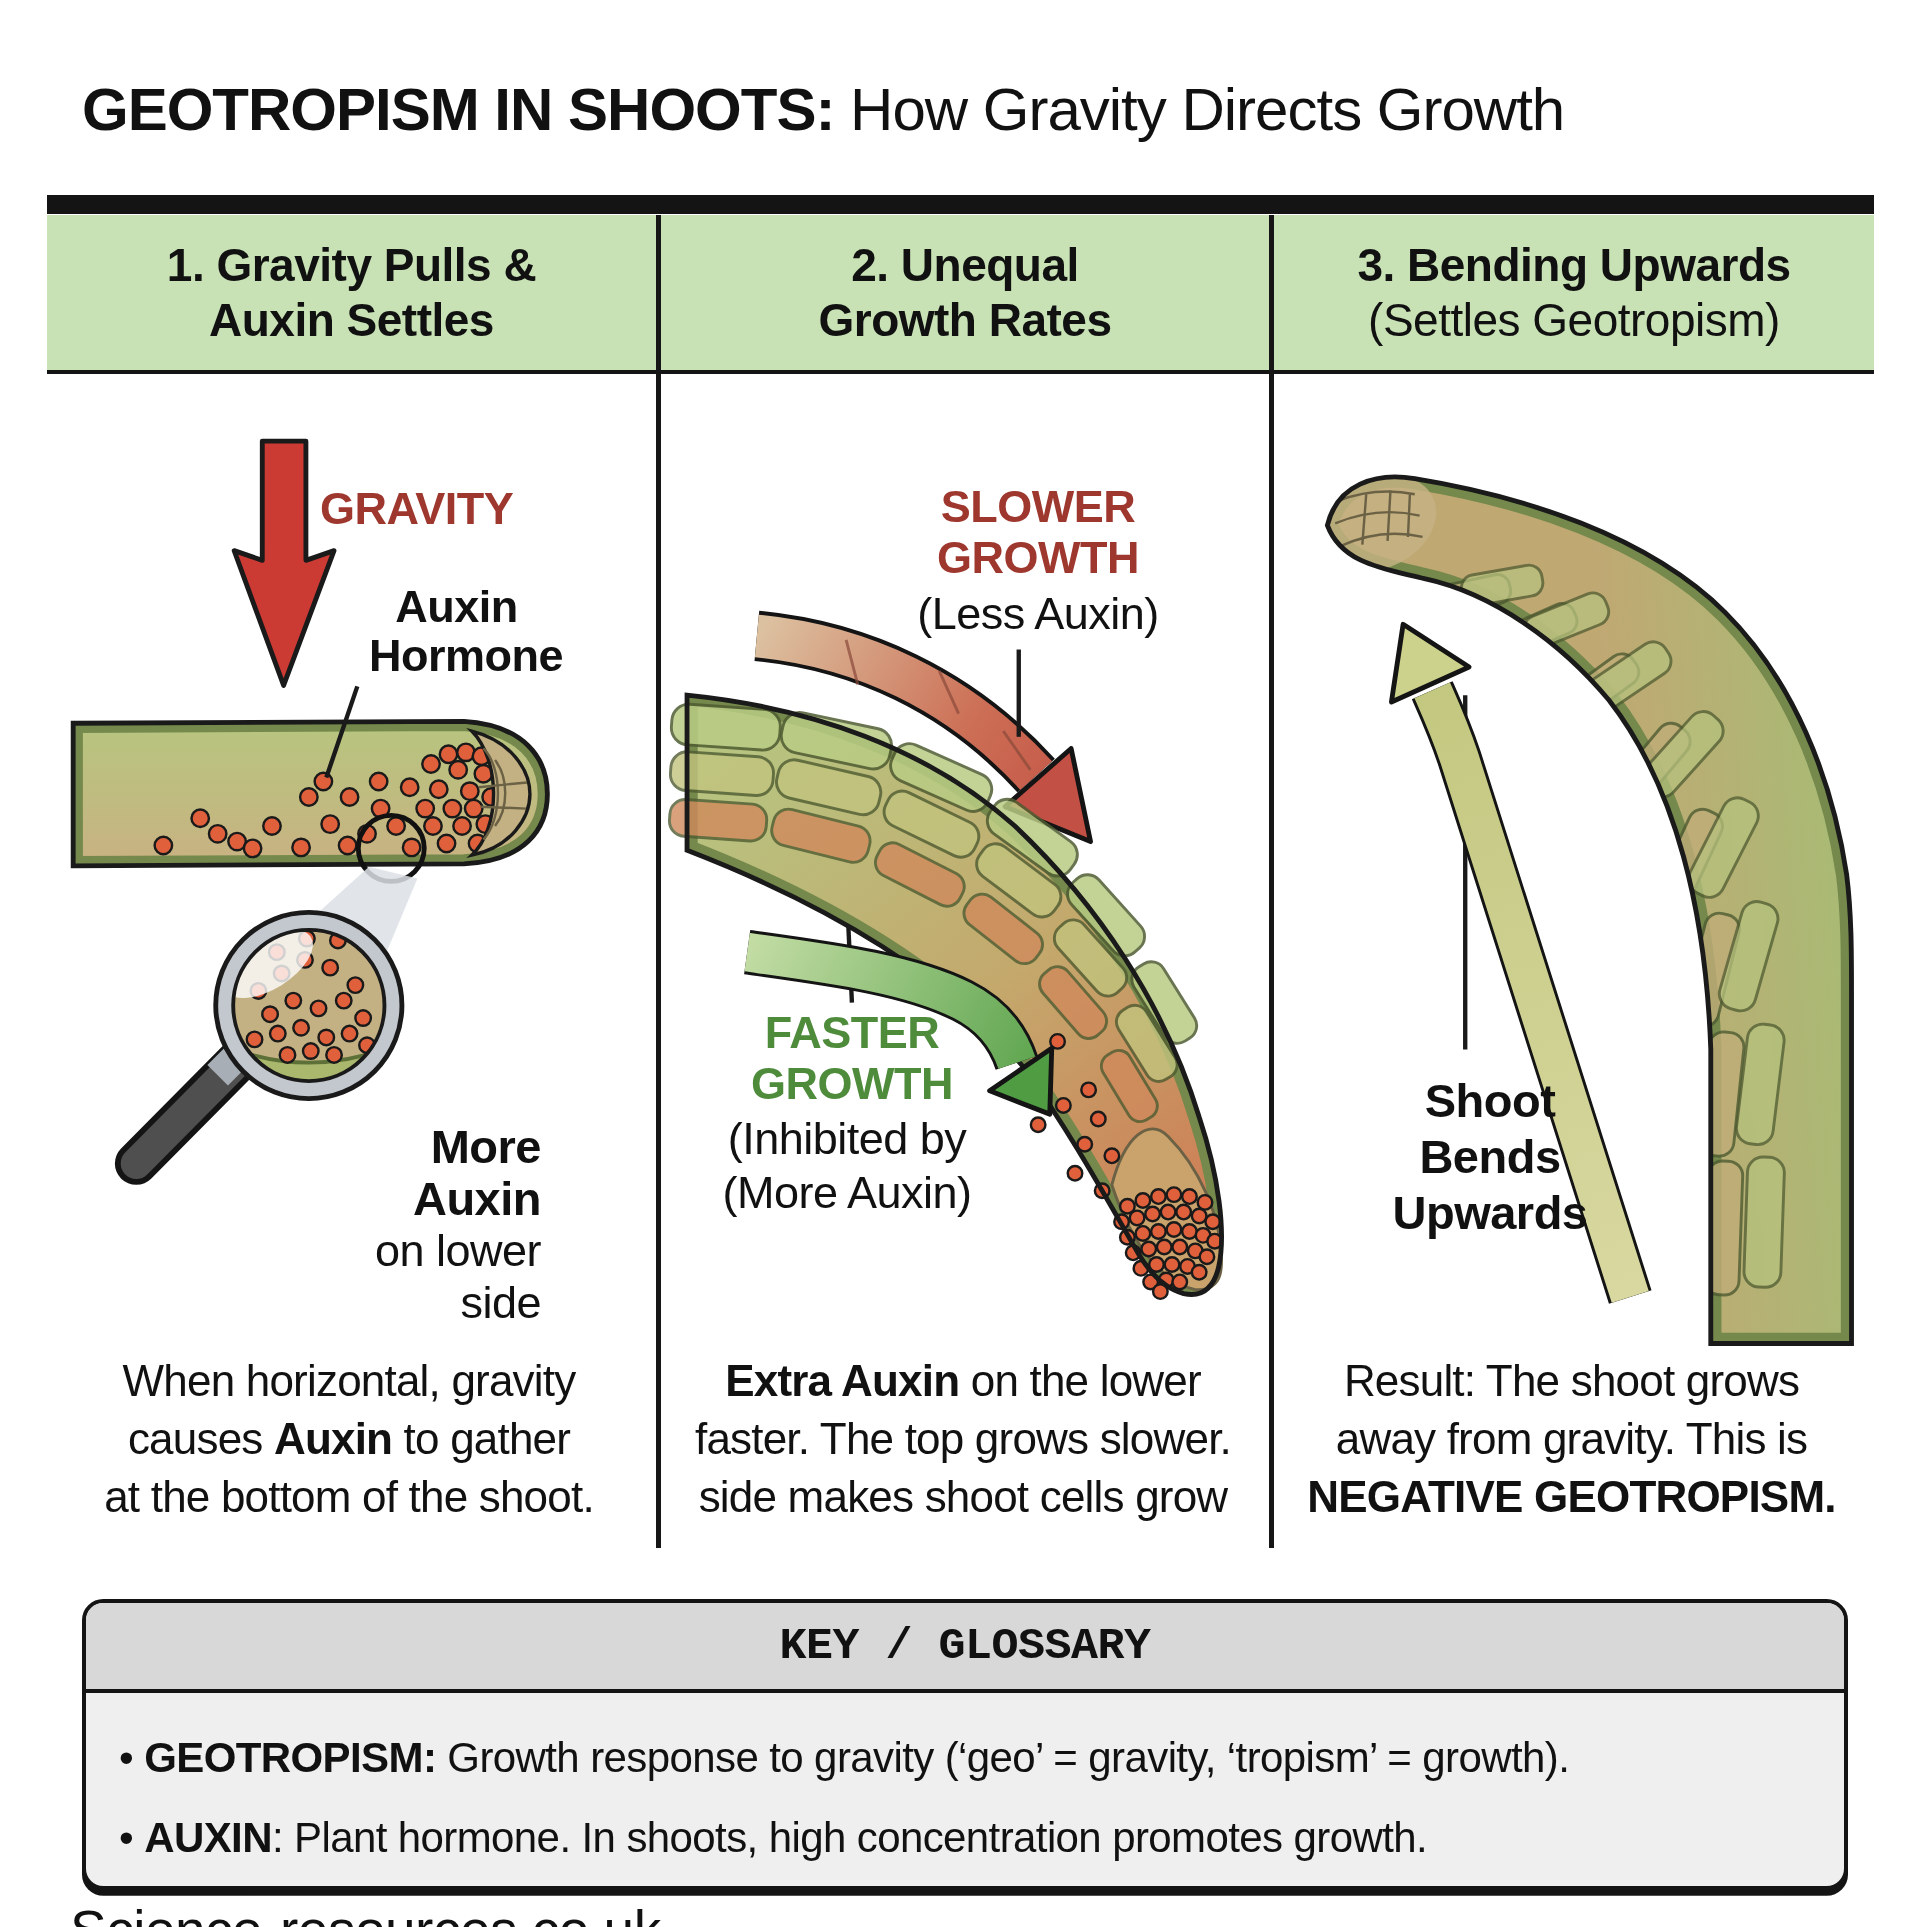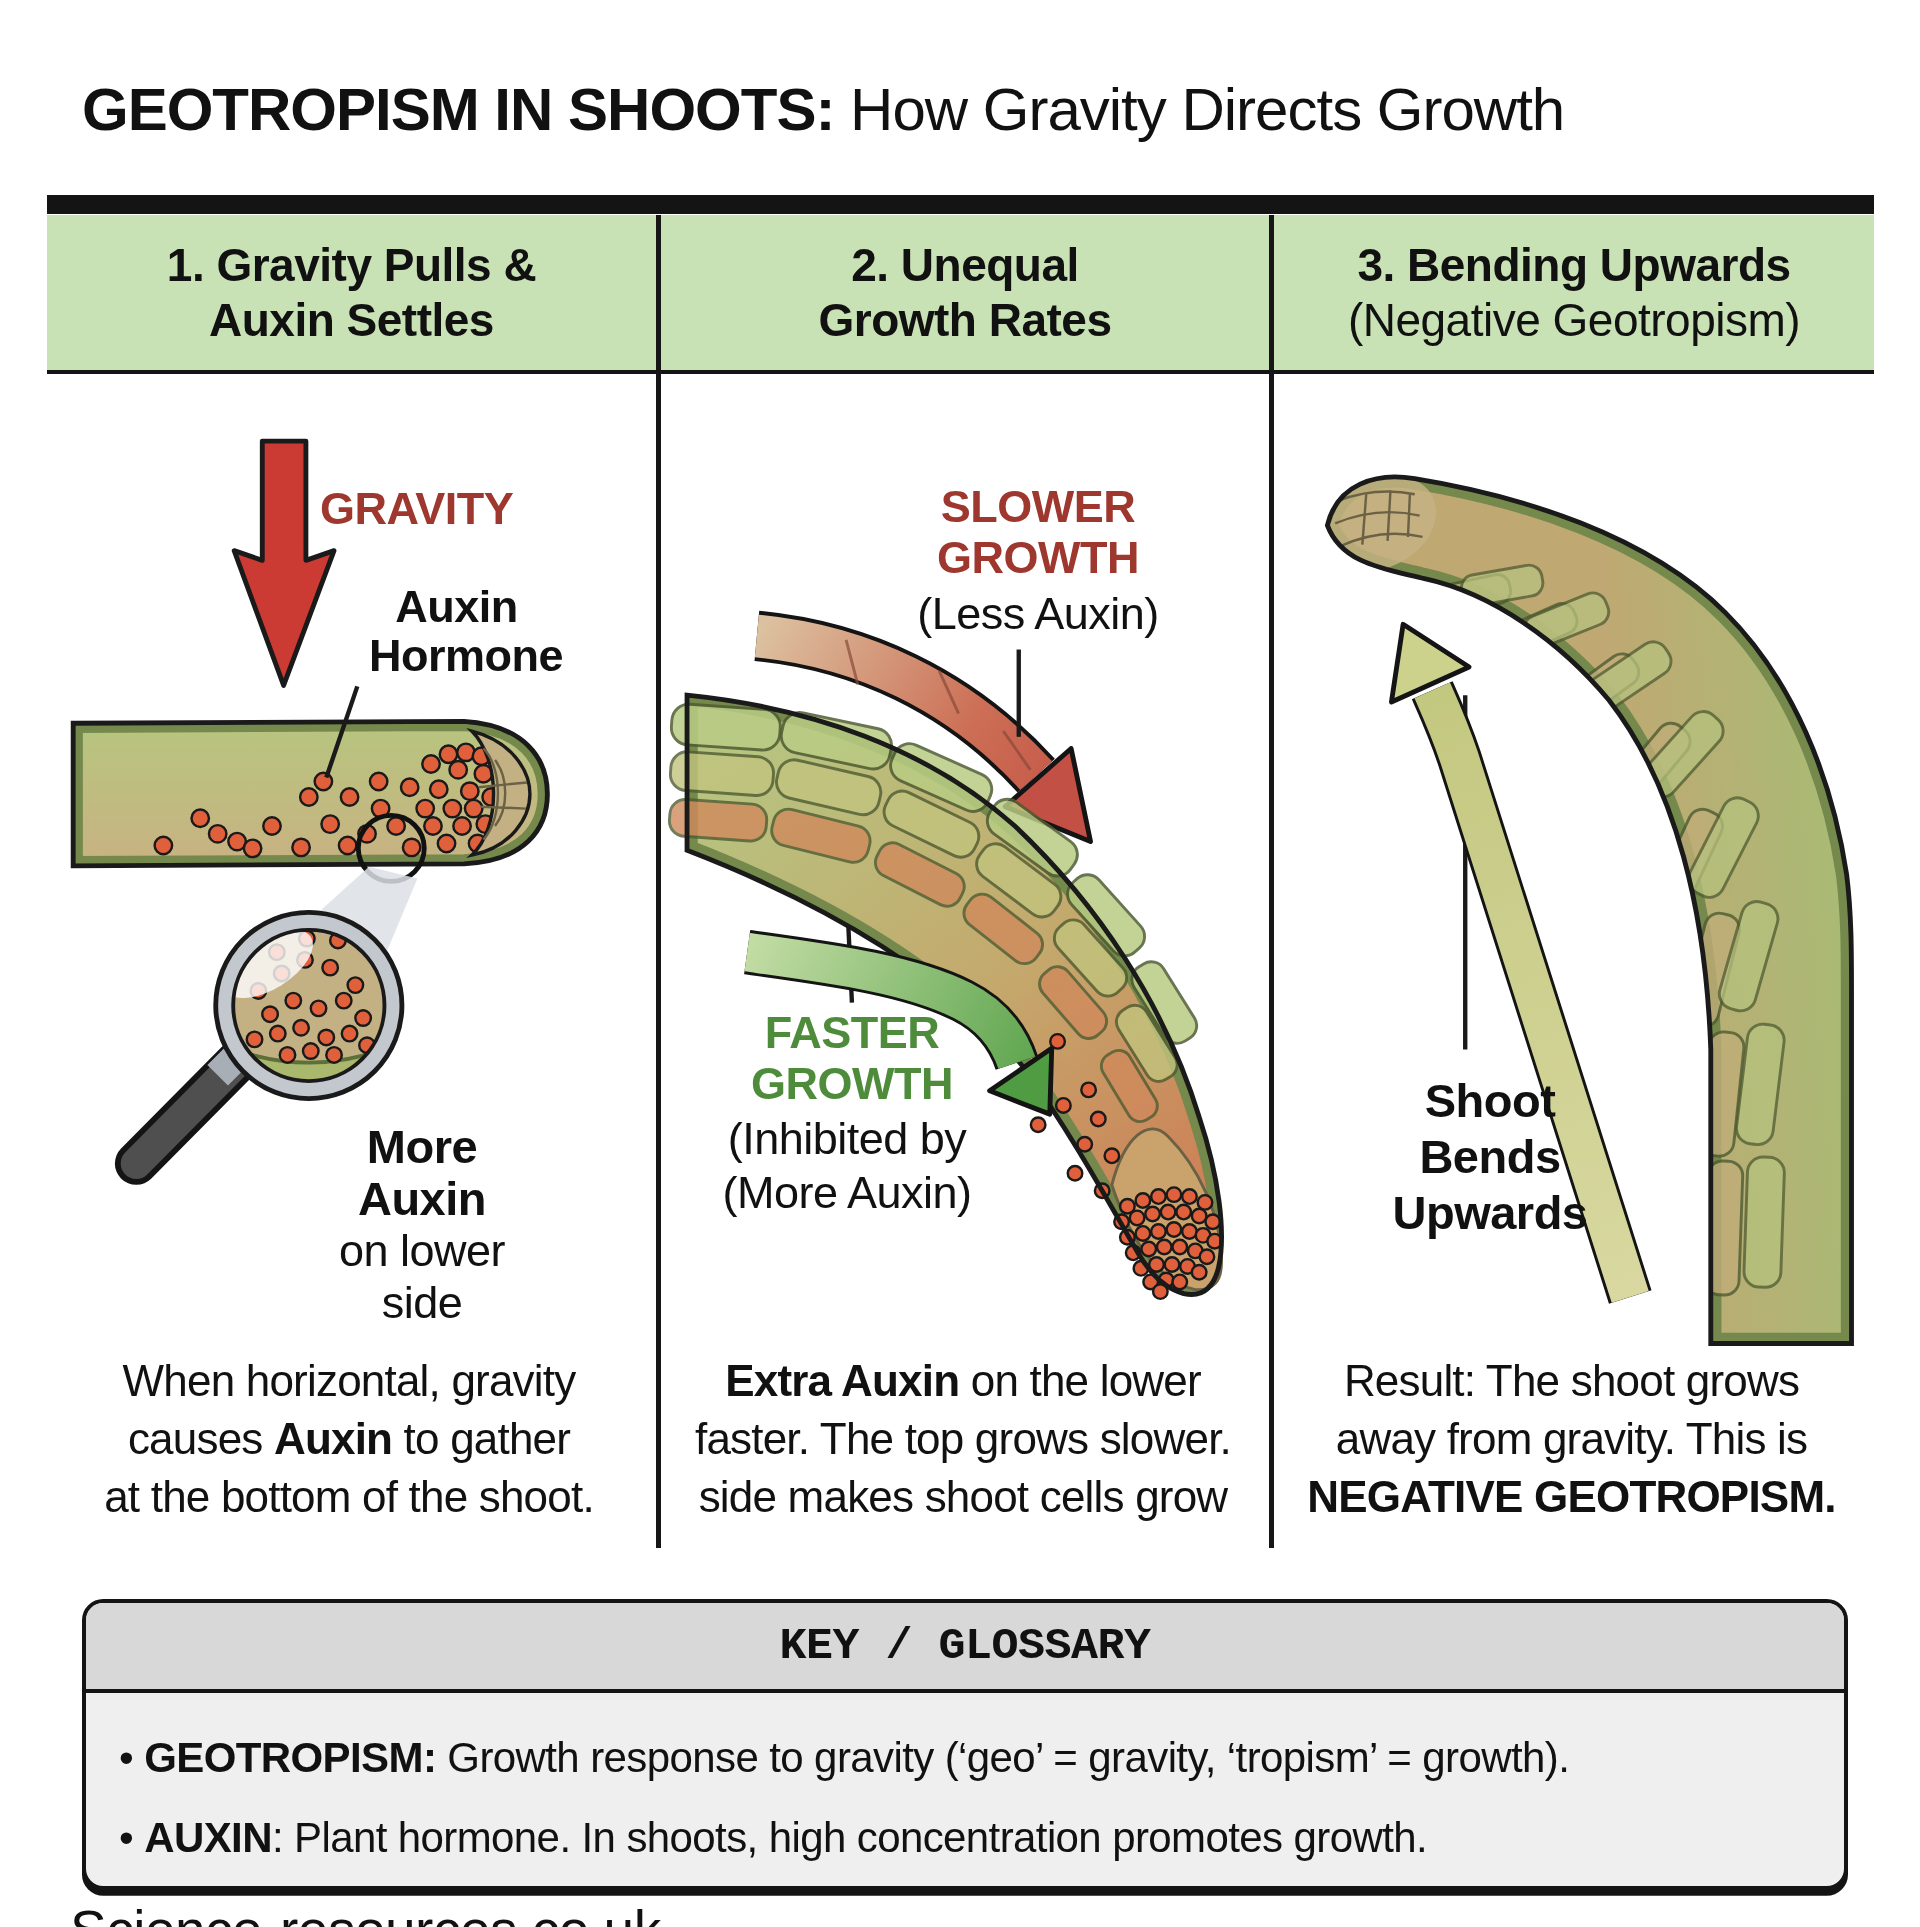--- a/index.html
+++ b/index.html
@@ -45,21 +45,21 @@
   <div class="abs hcell" style="left:47px;width:609px;">
     <span>1. Gravity Pulls &amp;</span>
     <span>Auxin Settles</span>
   </div>
   <div class="abs hcell" style="left:661px;width:608px;">
     <span>2. Unequal</span>
     <span>Growth Rates</span>
   </div>
   <div class="abs hcell" style="left:1274px;width:600px;">
     <span>3. Bending Upwards</span>
-    <span class="reg">(Negative Geotropism)</span>
+    <span class="reg">(Settles Geotropism)</span>
   </div>
   <div class="abs divider" style="left:656px;"></div>
   <div class="abs divider" style="left:1269px;"></div>
 
   <svg class="abs" style="left:47px;top:322px;" width="609" height="980" viewBox="0 0 628 1010">
     <defs>
       <path id="p1s" d="M27,364 L430,362 C492,366 516,400 516,437 C516,474 492,506 430,509 L27,511 Z"></path>
       <clipPath id="p1c">
           <use href="#p1s"></use>
         </clipPath>
@@ -171,21 +171,21 @@
       </g>
       <circle cx="270" cy="655" r="78" fill="none" stroke="#1a1a1a" stroke-width="4"></circle>
     </g>
   </svg>
 
   <div class="abs lab bold maroon" style="left:320px;top:435px;font-size:45px;">GRAVITY</div>
   <div class="abs lab bold" style="left:369px;top:534px;width:175px;font-size:45px;line-height:49px;">
     <div>Auxin</div>
     <div>Hormone</div>
   </div>
-  <div class="abs lab" style="left:303px;top:1073px;width:238px;">
+  <div class="abs lab" style="left:303px;top:1073px;width:238px;text-align:right;">
     <div class="bold" style="font-size:47px;line-height:52px;">More Auxin</div>
     <div style="font-size:45px;line-height:52px;">on lower side</div>
   </div>
   <div class="abs cap" style="left:50px;top:1304px;width:598px;">
     <div>When horizontal, gravity</div>
     <div><span>causes </span><span class="bold">Auxin</span><span> to gather</span></div>
     <div>at the bottom of the shoot.</div>
   </div>
 
   <svg class="abs" style="left:656px;top:322px;" width="613" height="980" viewBox="0 0 632 1010">

